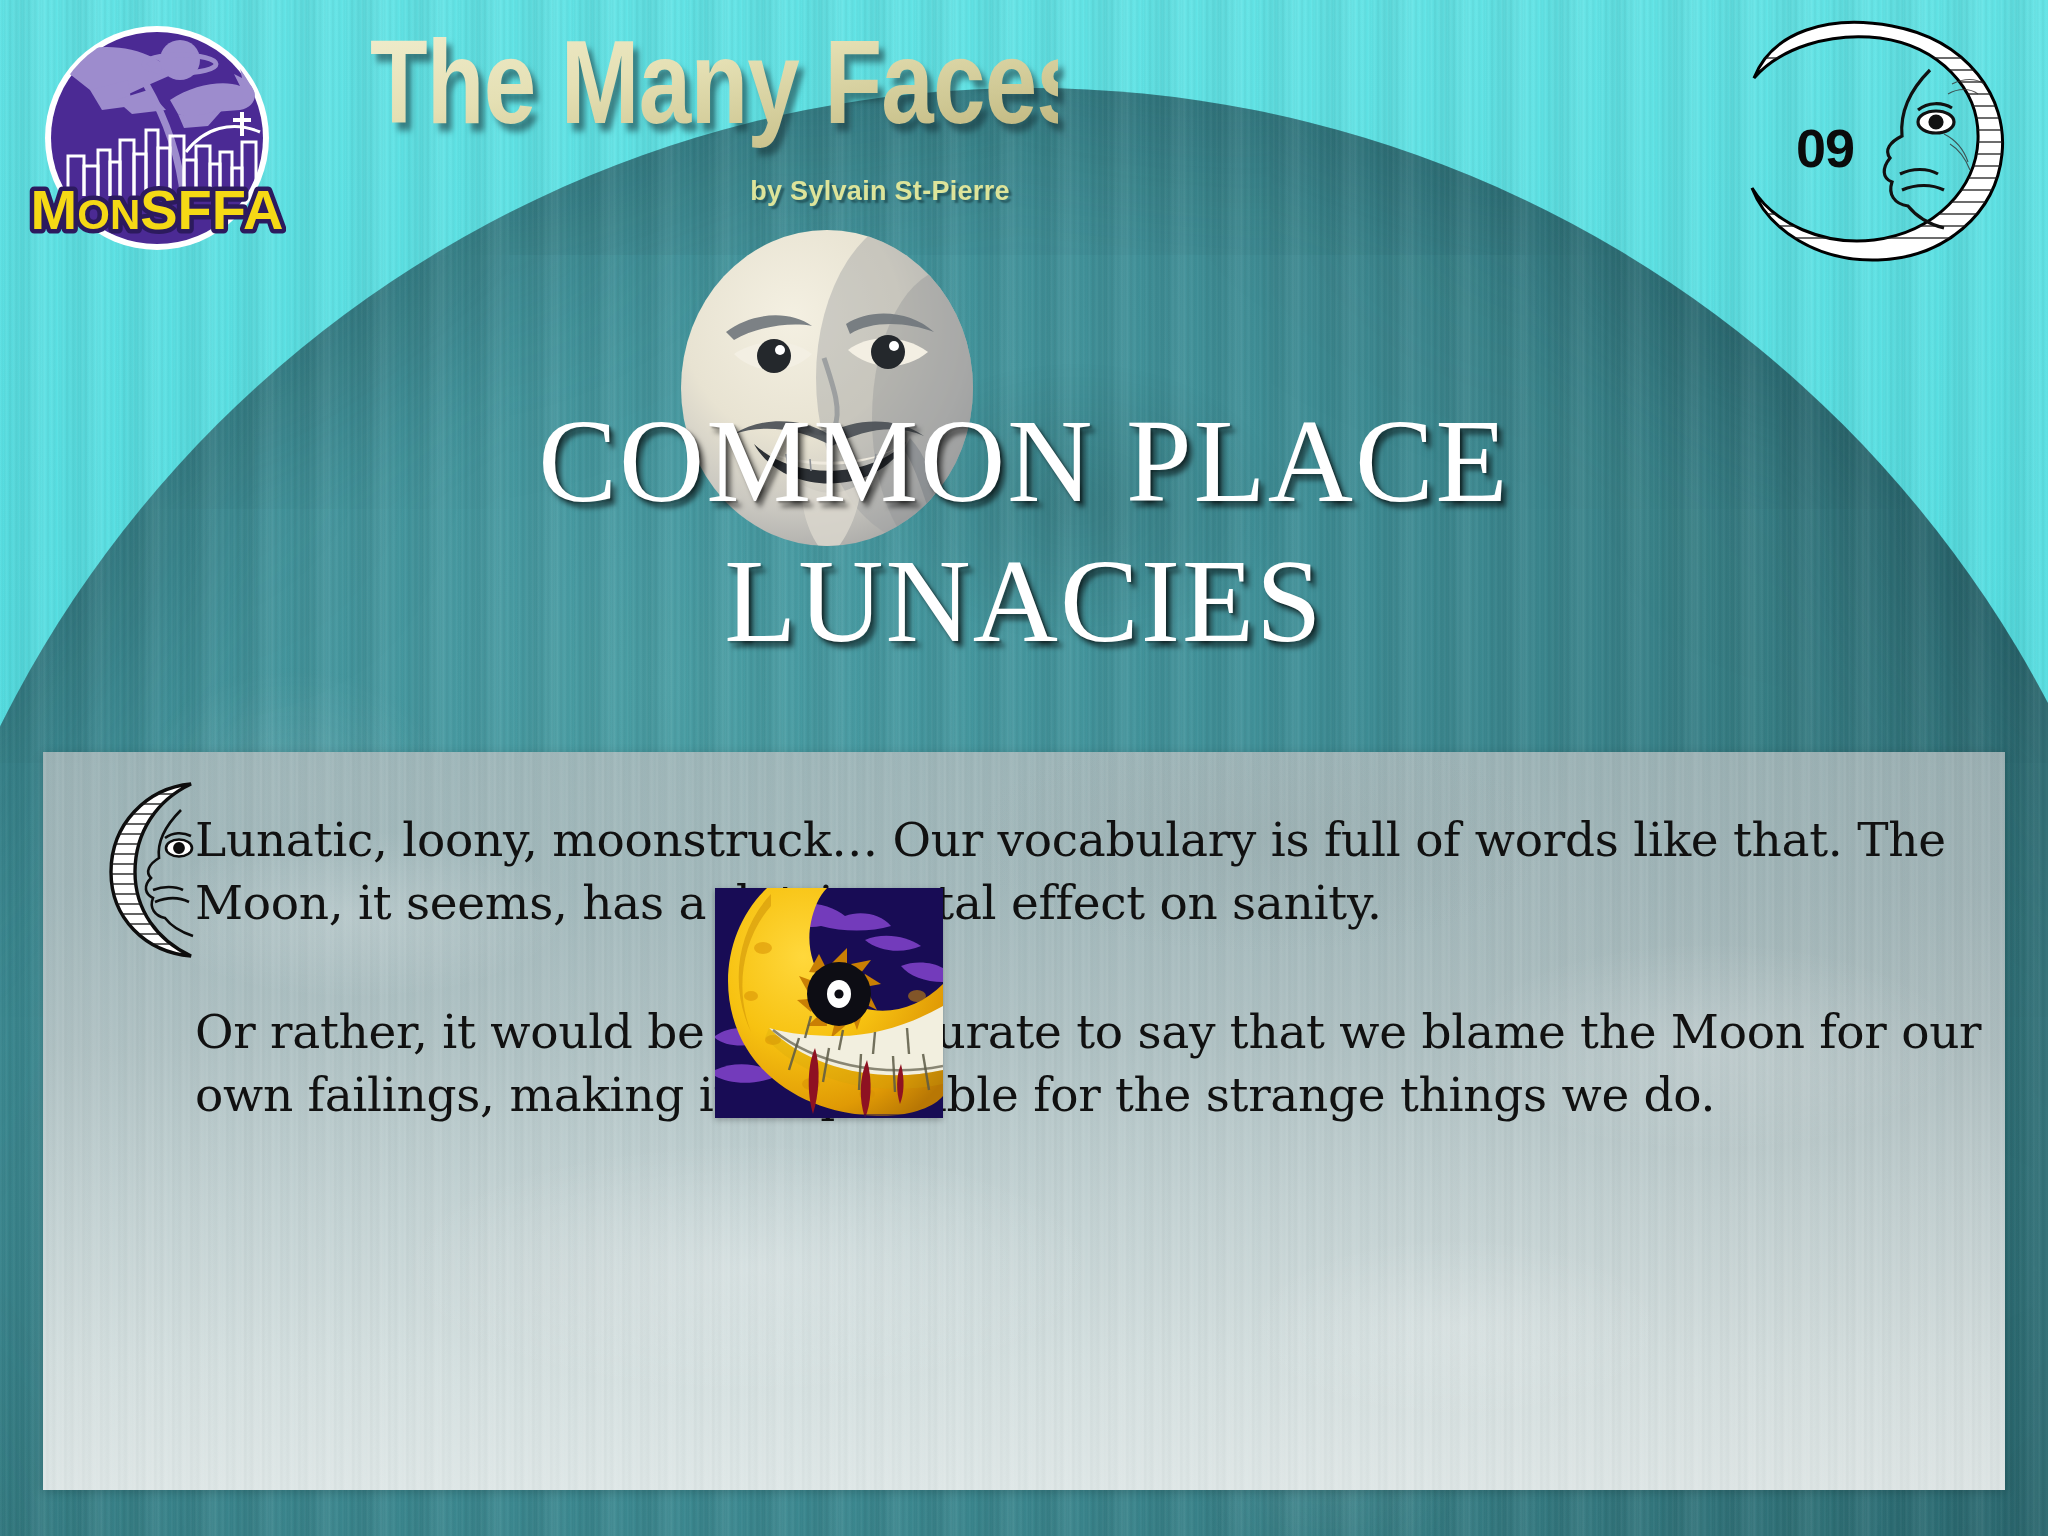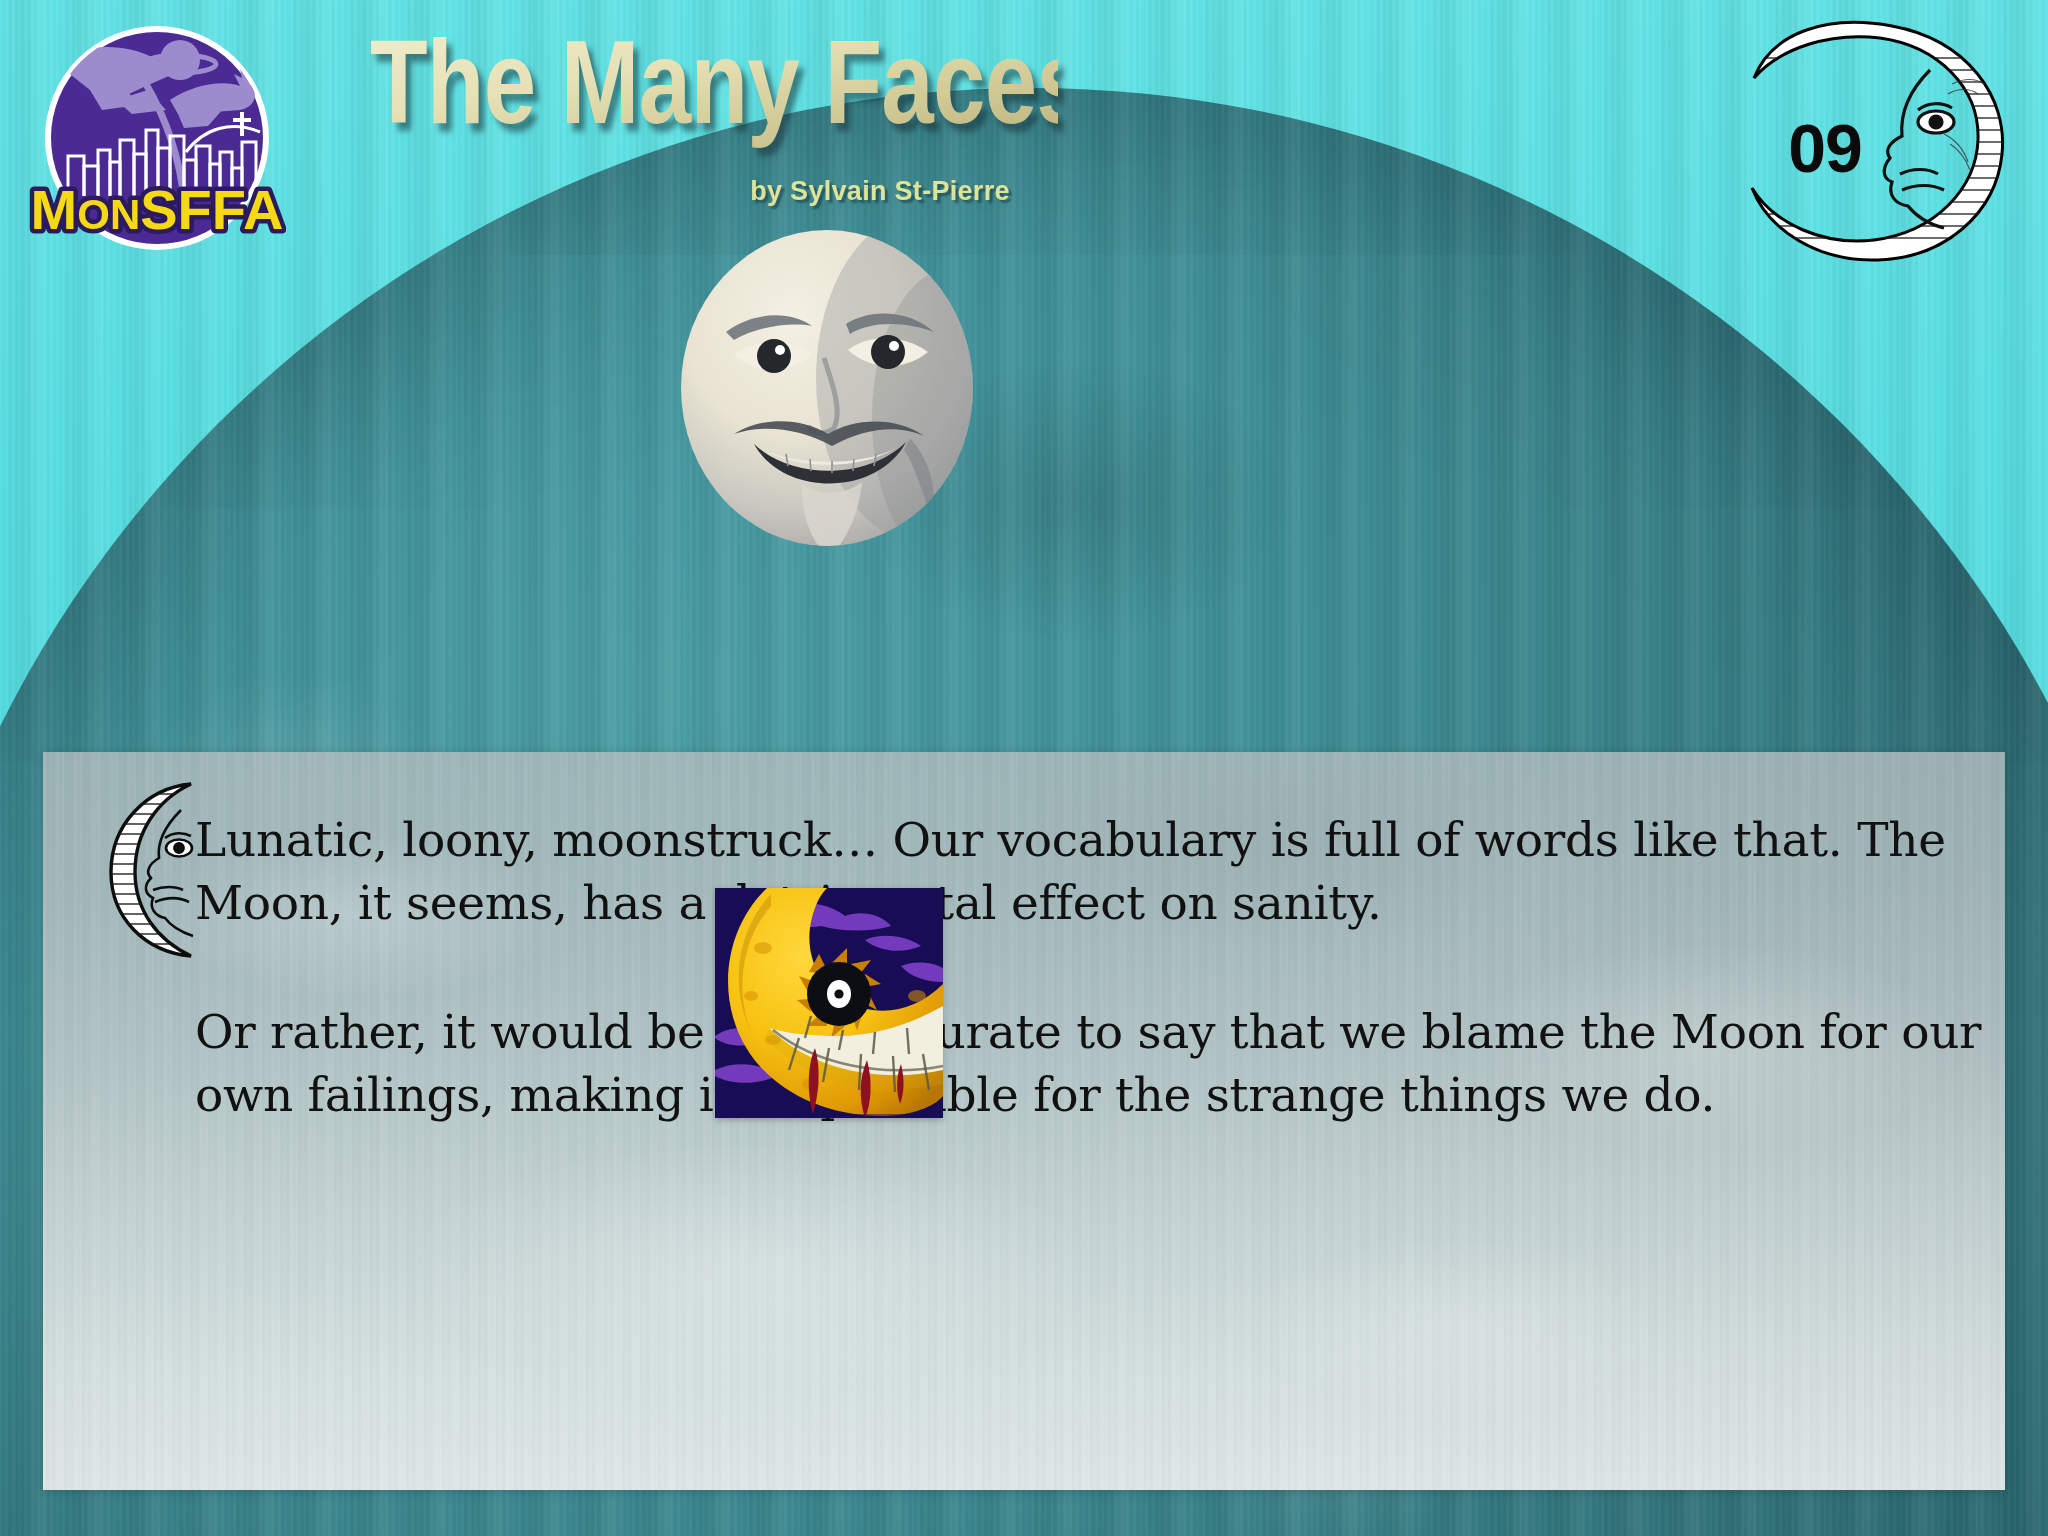--- a/index.html
+++ b/index.html
@@ -144,21 +144,21 @@
   .crescent-badge { position:absolute; inset:0; }
   .crescent-badge svg { display:block; width:100%; height:100%; }
   .slide-number {
     position: absolute;
     left: 28px;
     top: 94px;
     width: 130px;
     text-align: center;
     font-family: "Liberation Sans", sans-serif;
     font-weight: 700;
-    font-size: 68px;
+    font-size: 54px;
     line-height: 72px;
     color: #0b0b0b;
     letter-spacing: -1px;
   }
 
   
   .moonface {
     position: absolute;
     left: 652px;
     top: 228px;
@@ -412,20 +412,24 @@
           <line x1="202" y1="231" x2="201" y2="243"></line>
           <line x1="224" y1="226" x2="222" y2="238"></line>
         </g>
 
         <path d="M150 256 C168 268 192 268 210 254 C206 296 186 322 176 330 C164 318 148 292 150 256 Z" fill="#d9d6cc" opacity="0.85"></path>
         <path d="M258 210 C278 232 286 262 280 292 C270 262 262 236 252 222 Z" fill="#7e8389" opacity="0.6"></path>
       </g>
     </svg>
   </div>
 
+  <div class="heading">
+    <span>COMMON PLACE</span>
+    <span class="l2">LUNACIES</span>
+  </div>
 
   <div class="panel">
     <div class="panel-tex"></div>
     <div class="panel-blobs"></div>
 
     <div class="bullet-moon">
       <svg viewBox="0 0 128 180" xmlns="http://www.w3.org/2000/svg">
         <defs>
           <clipPath id="bmc">
             <path d="M96 4 C52 8 16 44 16 92 C16 138 50 172 96 176 C62 160 40 130 40 92 C40 52 62 20 96 4 Z"></path>

